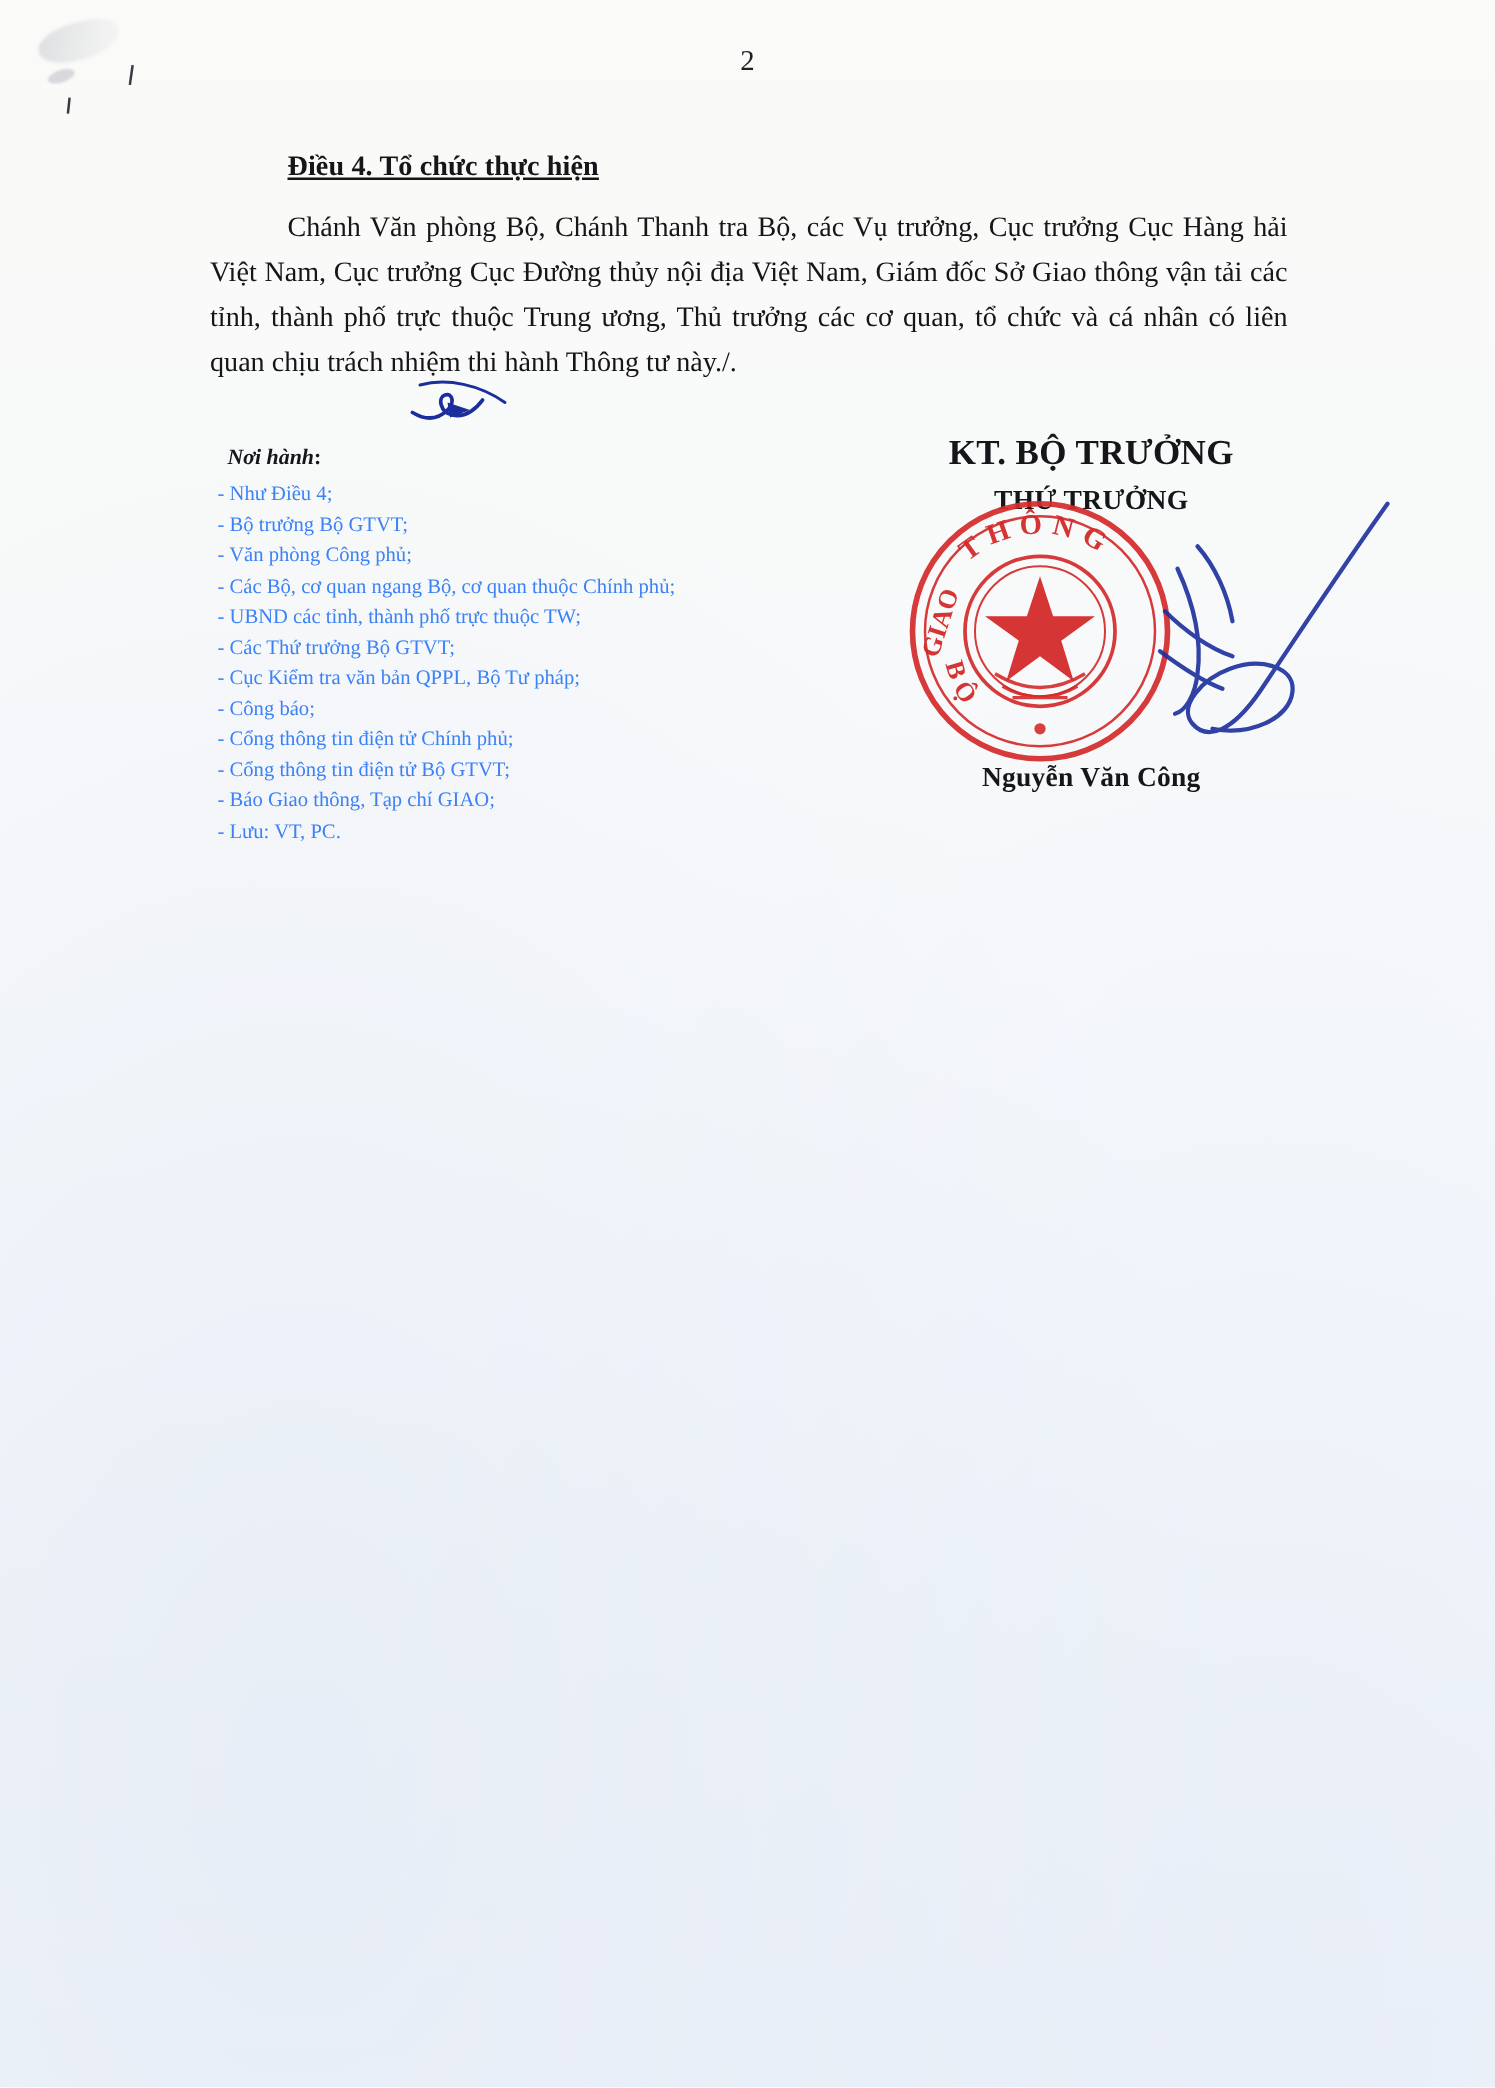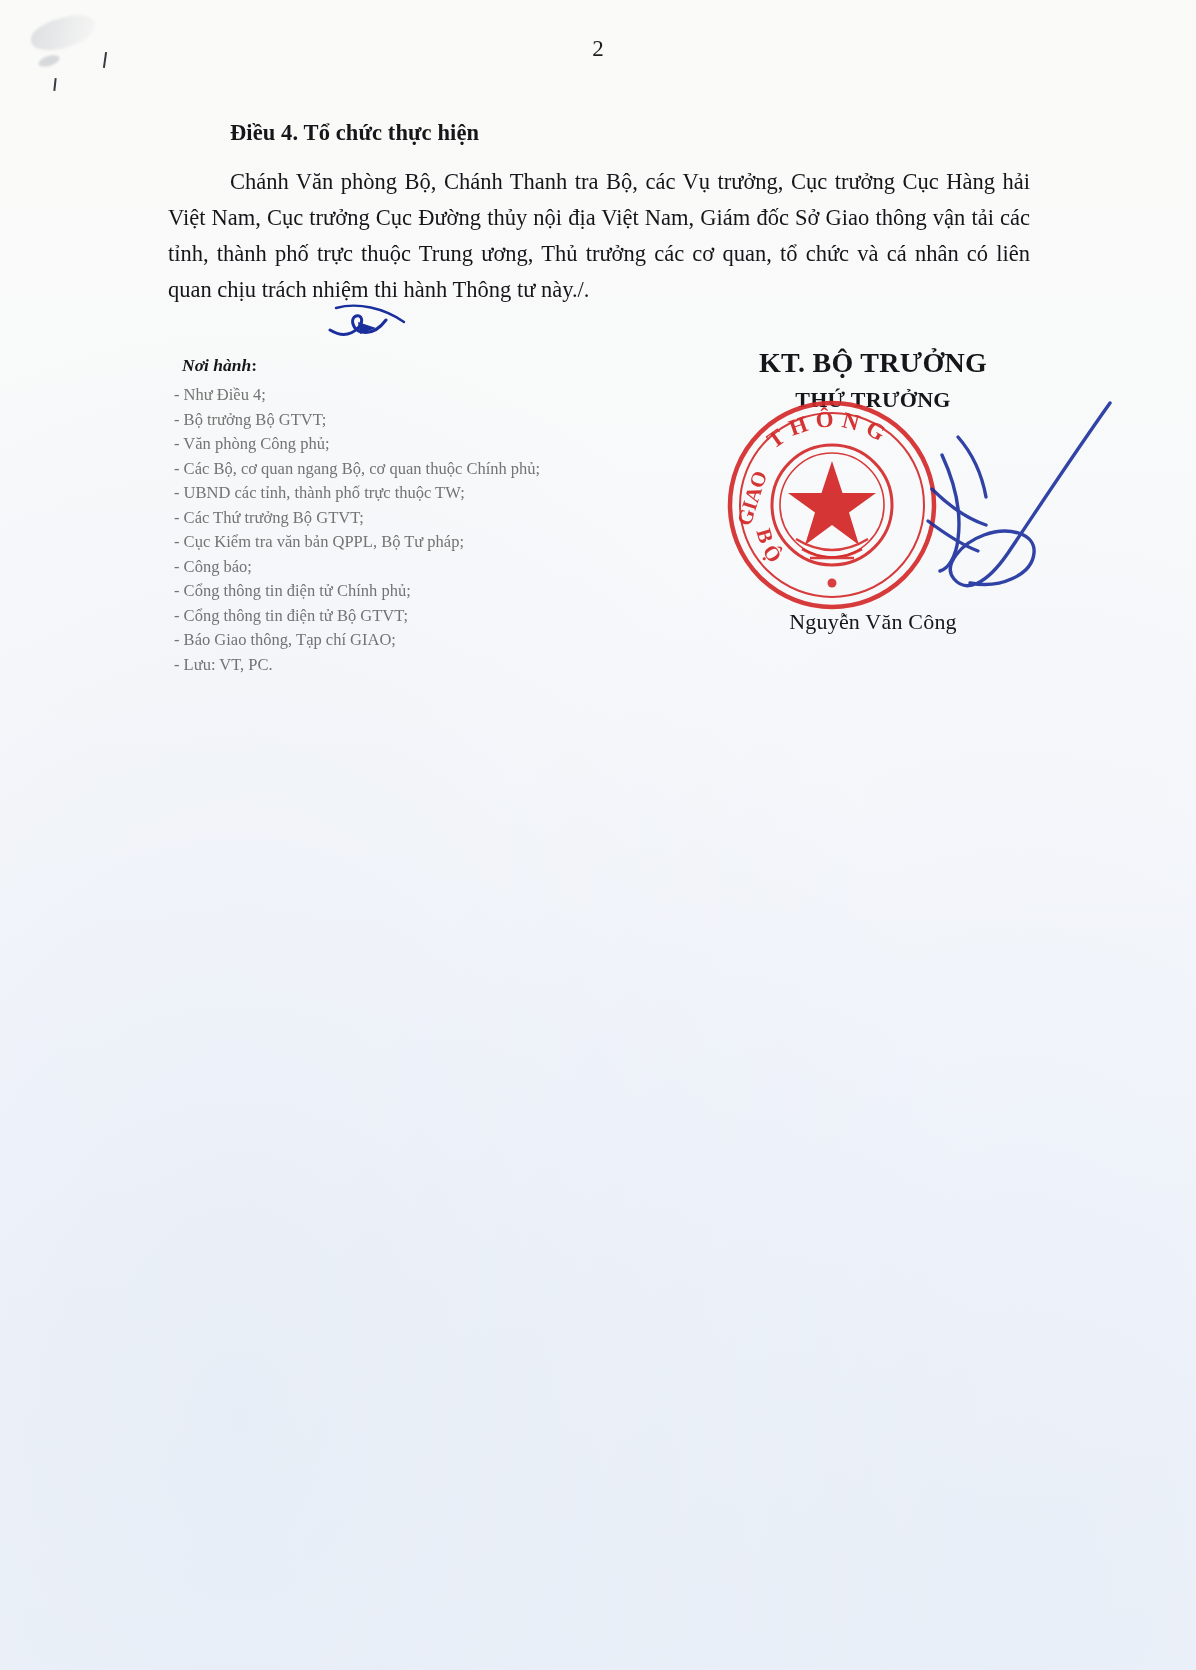--- a/index.html
+++ b/index.html
@@ -74,20 +74,21 @@
     top: 120px;
     left: 168px;
     width: 862px;
   }
   .article-heading {
     font-size: 22.5px;
     font-weight: bold;
     margin-left: 62px;
     margin-bottom: 18px;
     letter-spacing: 0.1px;
+    text-decoration: underline;
   }
   .body-para {
     font-size: 22.5px;
     line-height: 36px;
     text-align: justify;
     text-justify: inter-word;
     text-indent: 62px;
     margin: 0;
   }
 
@@ -116,21 +117,21 @@
     font-weight: bold;
   }
   .recipients ul {
     list-style: none;
     margin: 0;
     padding: 0;
   }
   .recipients li {
     font-size: 16.5px;
     line-height: 24.5px;
-    color: #737373;
+    color: #3b82f6;
     white-space: nowrap;
   }
 
   .signature {
     position: absolute;
     top: -8px;
     left: 540px;
     width: 330px;
     text-align: center;
   }
@@ -140,21 +141,21 @@
     letter-spacing: 0.3px;
   }
   .sig-line2 {
     font-size: 22px;
     font-weight: bold;
     letter-spacing: 0.3px;
     margin-top: 8px;
   }
   .sig-name {
     font-size: 22px;
-    font-weight: normal;
+    font-weight: bold;
     margin-top: 196px;
     letter-spacing: 0.2px;
   }
 
   
   .seal {
     position: absolute;
     top: 52px;
     left: 18px;
     width: 212px;

